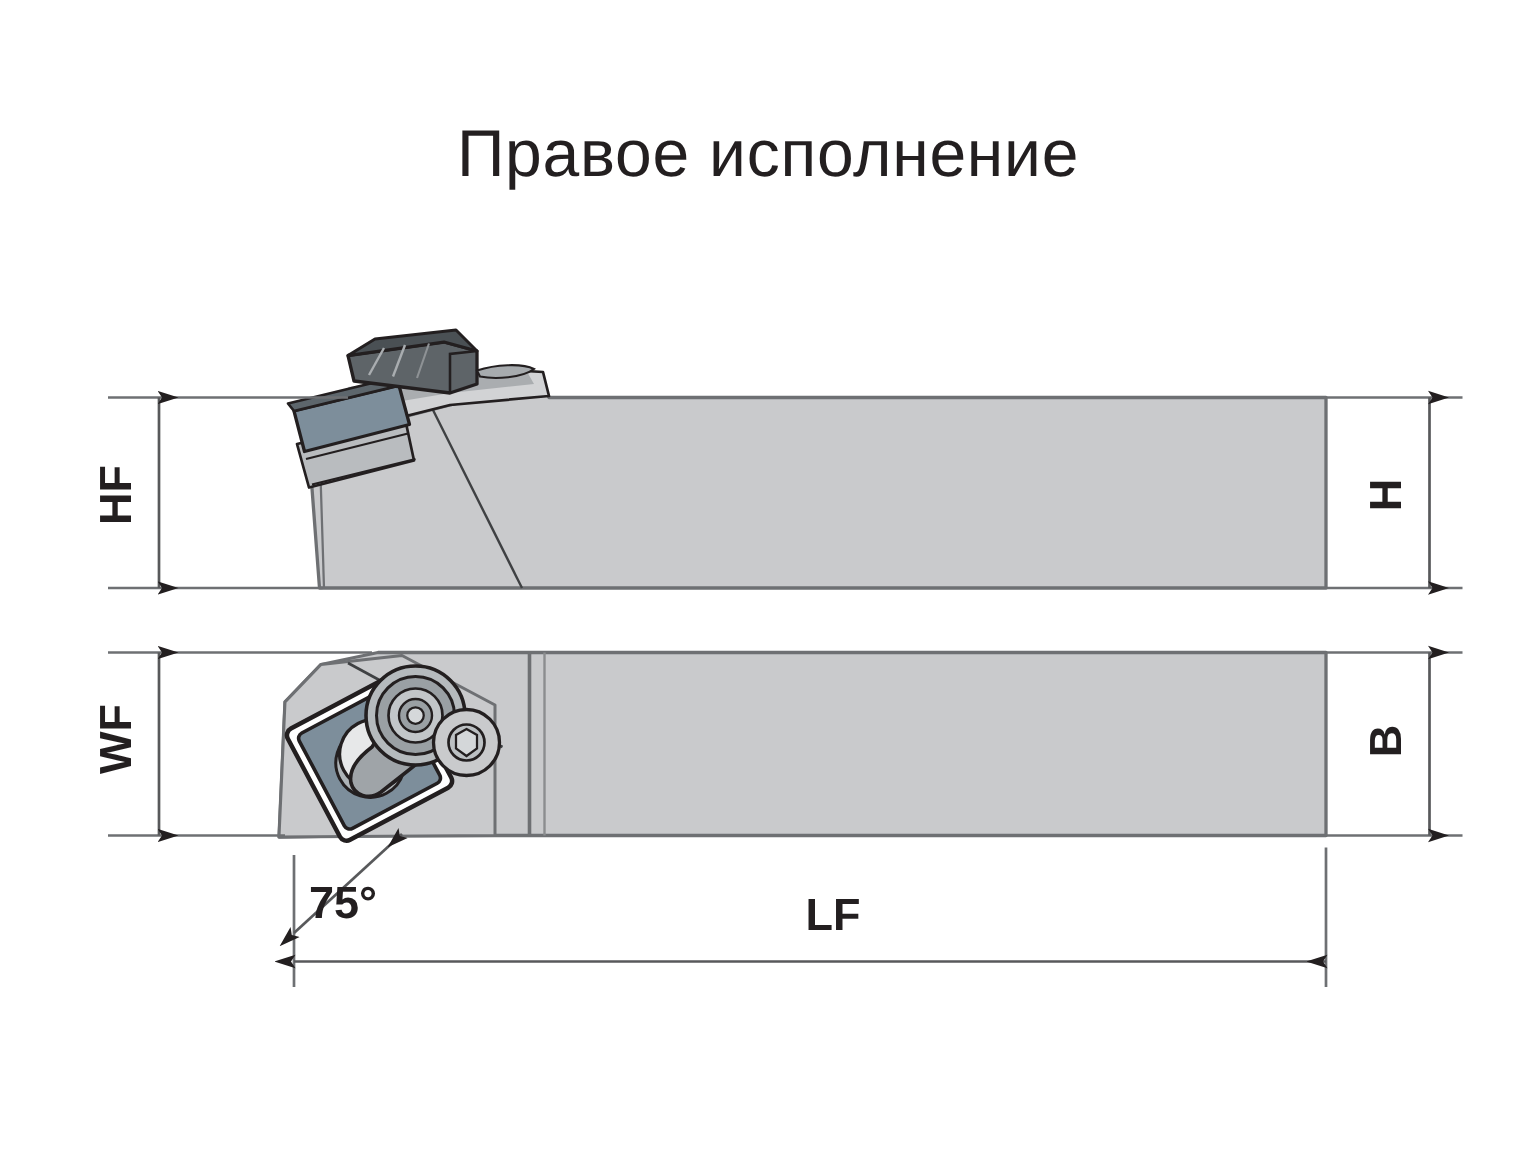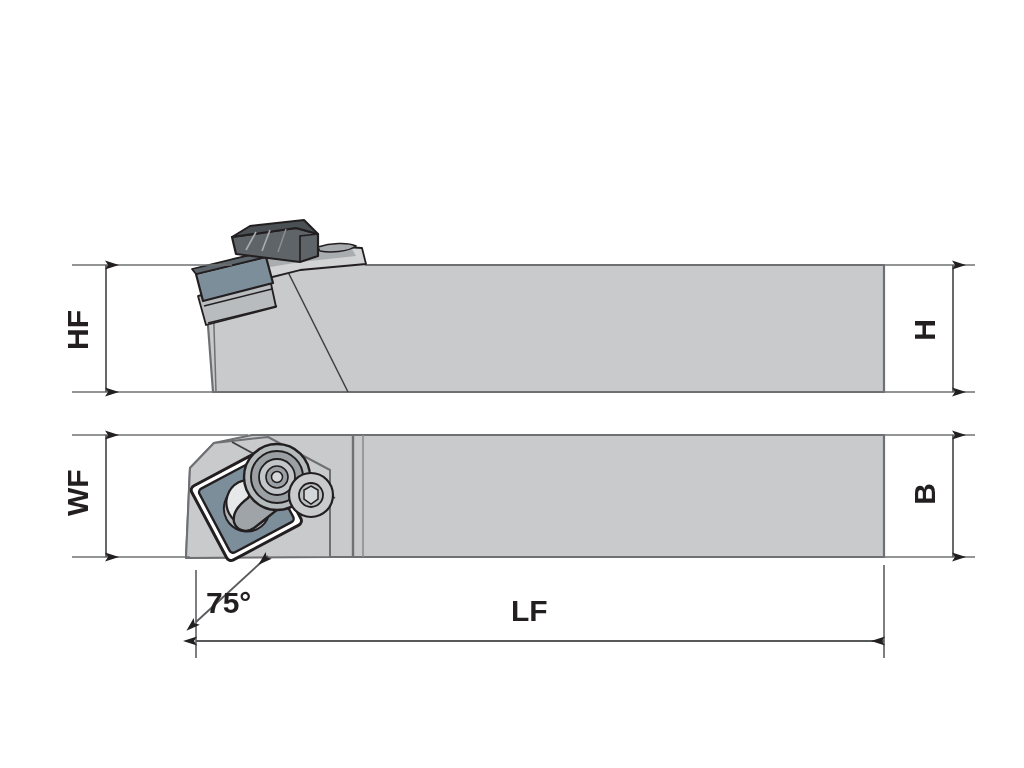--- a/index.html
+++ b/index.html
@@ -29,20 +29,21 @@
     text-align:right;
   }
   .rot{transform:rotate(-90deg);transform-origin:center center;}
   .deg{font-size:30px;font-weight:700;}
 </style>
 </head>
 <body>
 
 <div id="stage">
 
+  <div id="title">Правое исполнение</div>
 
   <svg class="draw" viewBox="0 0 1024 768">
     <defs>
       <marker id="arrUp" markerWidth="10" markerHeight="14" refX="5" refY="13" orient="auto" markerUnits="userSpaceOnUse">
         <path d="M5 0 L9.5 14 L5 11 L0.5 14 Z" fill="#231f20"></path>
       </marker>
       <marker id="arrDn" markerWidth="10" markerHeight="14" refX="5" refY="13" orient="auto" markerUnits="userSpaceOnUse">
         <path d="M5 0 L9.5 14 L5 11 L0.5 14 Z" fill="#231f20"></path>
       </marker>
       <marker id="arrL" markerWidth="14" markerHeight="10" refX="13" refY="5" orient="auto" markerUnits="userSpaceOnUse">
@@ -147,17 +148,17 @@
   </svg>
 
   <div class="lbl rot" style="left:58px;top:313px;width:40px;text-align:center;">HF</div>
 
   <div class="lbl rot" style="left:905px;top:313px;width:40px;text-align:center;">H</div>
 
   <div class="lbl rot" style="left:56px;top:477px;width:44px;text-align:center;">WF</div>
 
   <div class="lbl rot" style="left:905px;top:477px;width:40px;text-align:center;">B</div>
 
-  <div class="lbl" style="left:511px;top:594px;">LF</div>
+  <div class="lbl" style="left:537px;top:594px;">LF</div>
 
   <div class="lbl deg" style="left:206px;top:586px;">75°</div>
 
 </div>
 
 </body></html>

